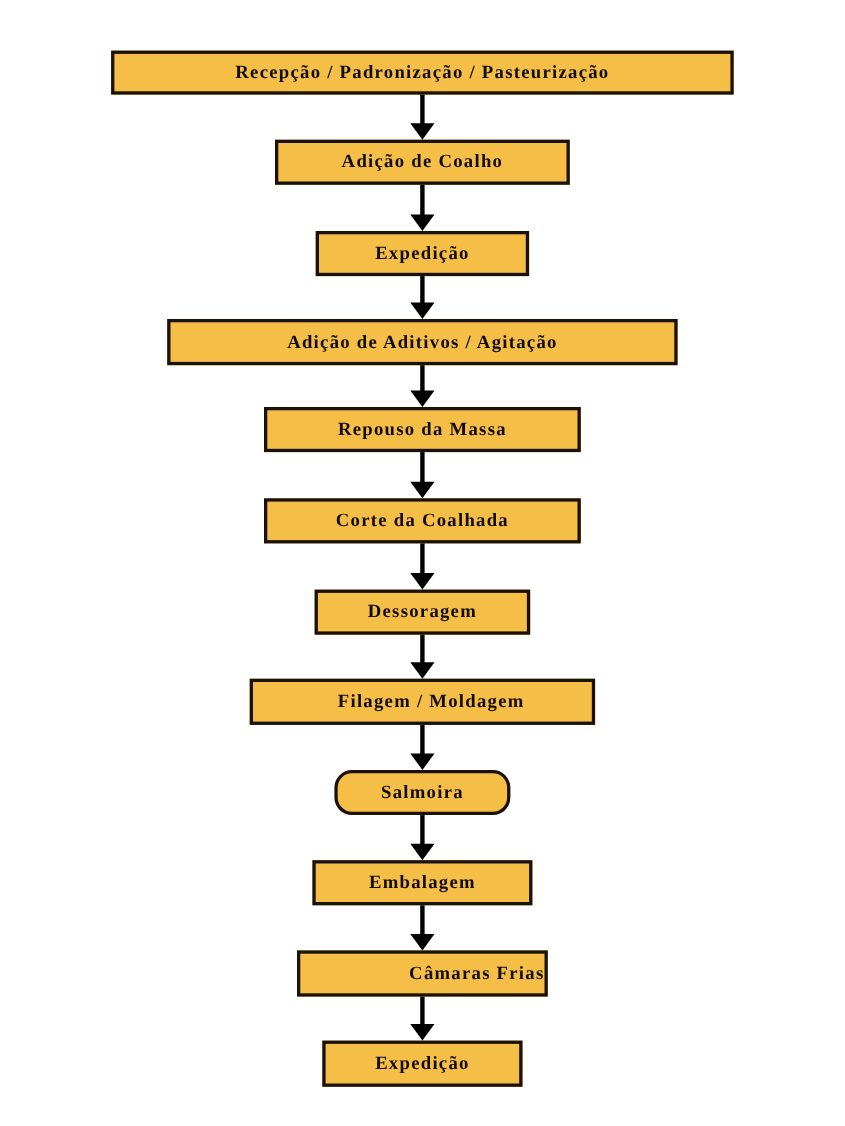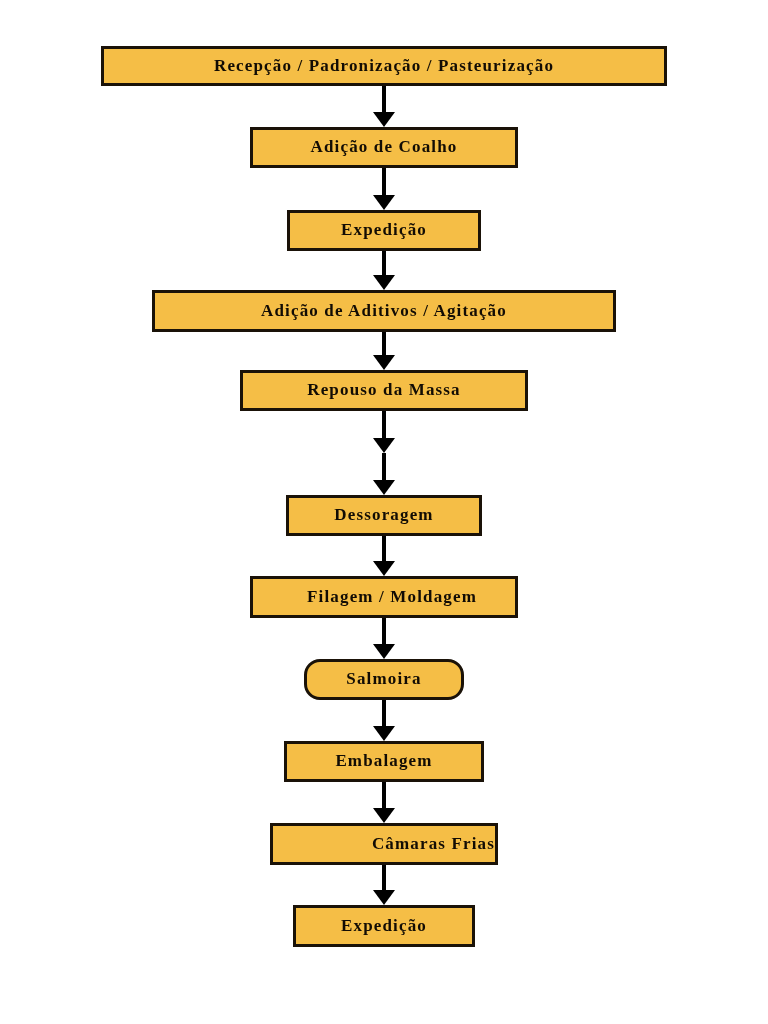--- a/index.html
+++ b/index.html
@@ -105,32 +105,35 @@
       <div class="shaft"></div>
       <div class="head"></div>
     </div>
     <div class="node" style="width: 288px; height: 41px;">
       <span class="node-label">Repouso da Massa</span>
     </div>
     <div class="connector" style="height: 42px;">
       <div class="shaft"></div>
       <div class="head"></div>
     </div>
+    <div class="node" style="width: 288px; height: 41px;">
+      <span class="node-label">Corte da Coalhada</span>
+    </div>
     <div class="connector" style="height: 42px;">
       <div class="shaft"></div>
       <div class="head"></div>
     </div>
     <div class="node" style="width: 196px; height: 41px; justify-content: center;">
       <span class="node-label">Dessoragem</span>
     </div>
     <div class="connector" style="height: 40px;">
       <div class="shaft"></div>
       <div class="head"></div>
     </div>
-    <div class="node" style="width: 268px; height: 42px; padding-left: 16px;">
+    <div class="node" style="width: 314px; height: 42px; padding-left: 16px;">
       <span class="node-label">Filagem / Moldagem</span>
     </div>
     <div class="connector" style="height: 41px;">
       <div class="shaft"></div>
       <div class="head"></div>
     </div>
     <div class="node" style="width: 160px; height: 41px; border-radius: 16px;">
       <span class="node-label">Salmoira</span>
     </div>
     <div class="connector" style="height: 41px;">

